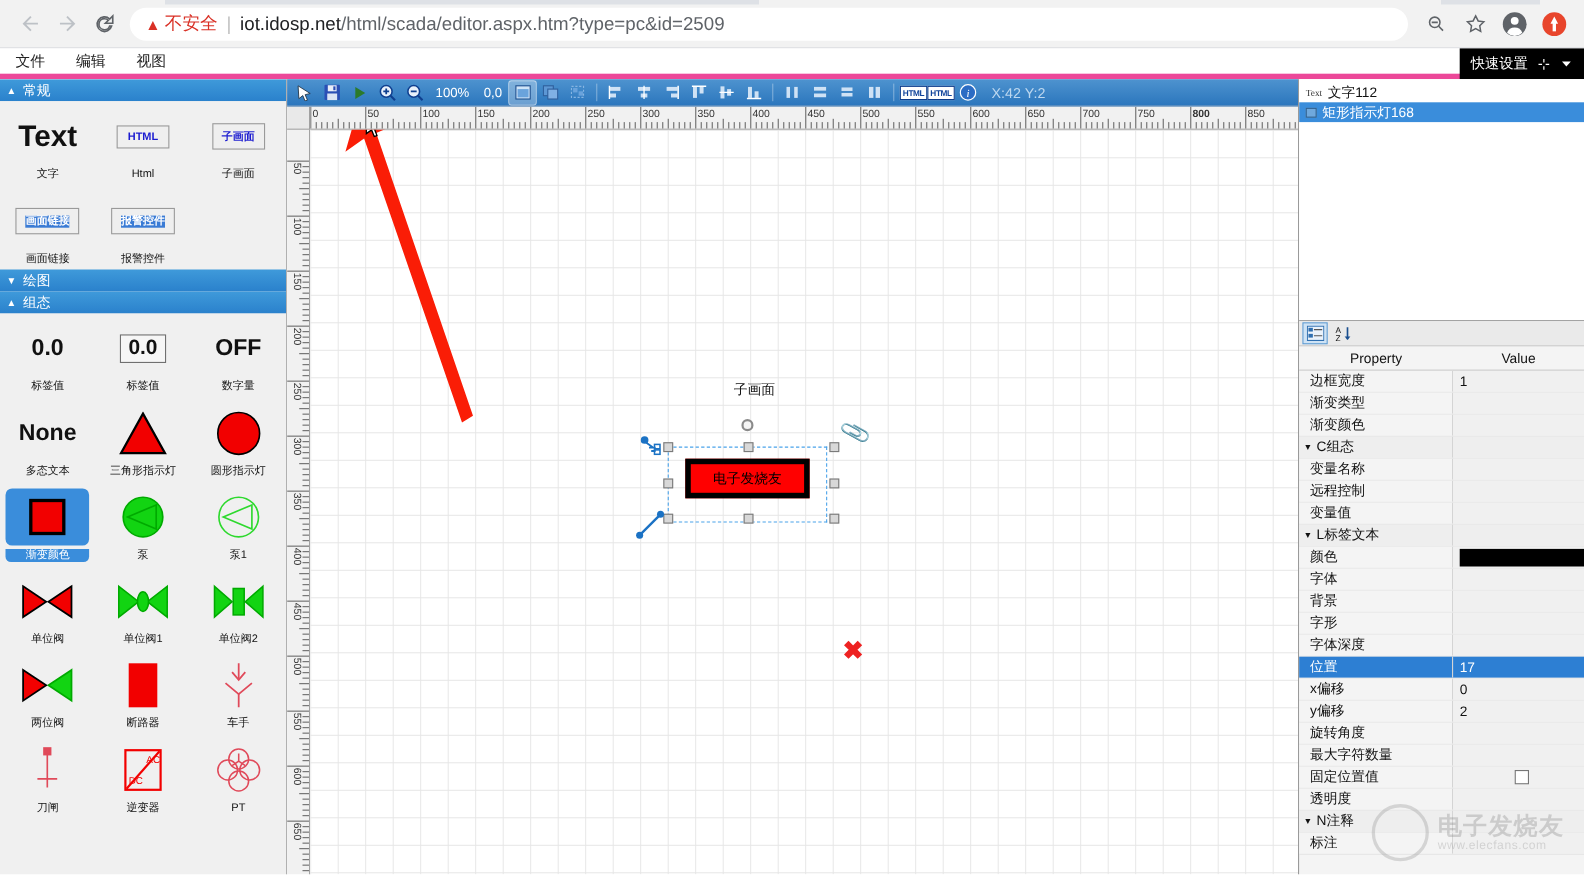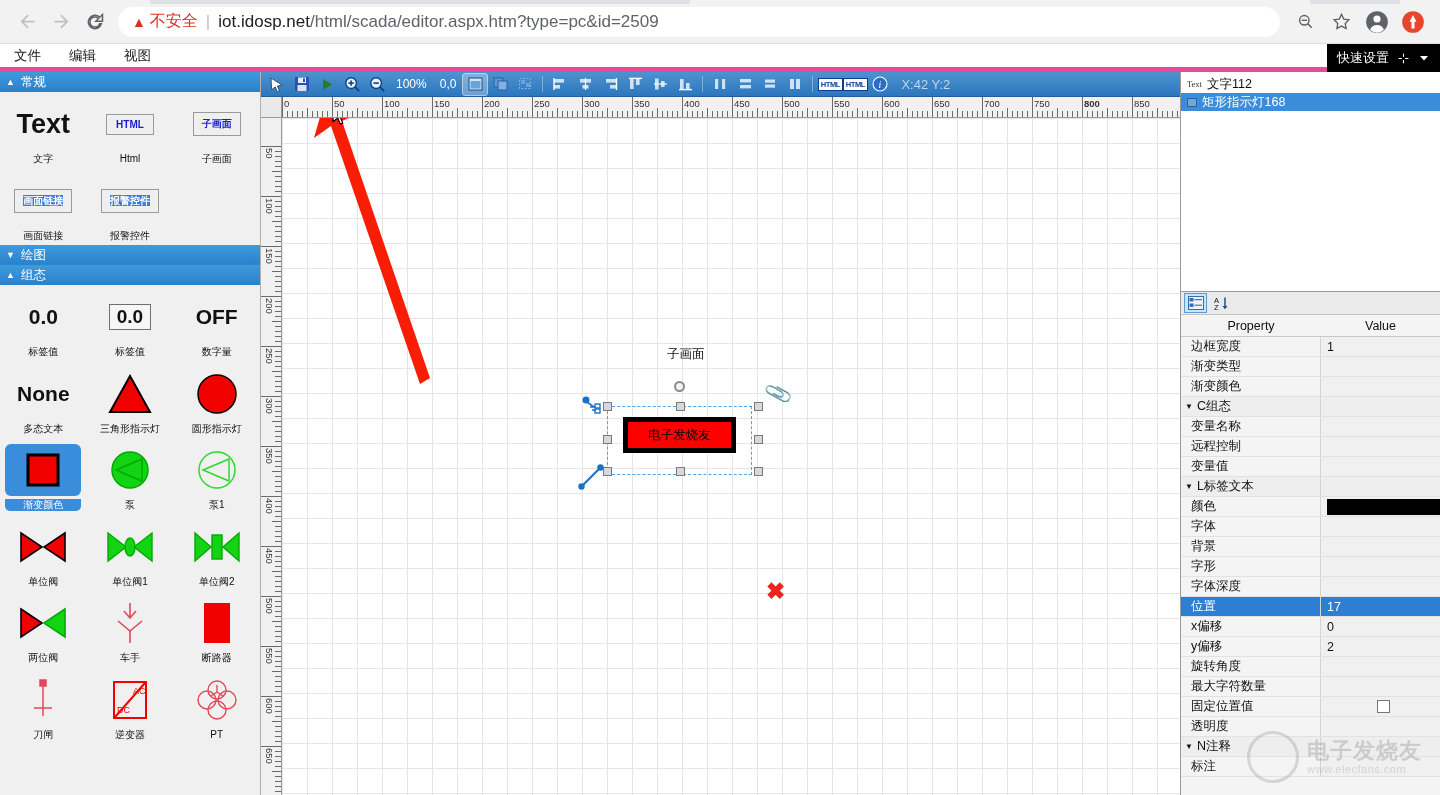--- a/index.html
+++ b/index.html
@@ -403,38 +403,38 @@
           <div class="pal-ico">
             <svg width="50" height="34" viewBox="0 0 50 34">
               <path d="M3 3l21 14L3 31z" fill="#f20000" stroke="#000" stroke-width="1.6"></path>
               <path d="M47 3L26 17l21 14z" fill="#12d412" stroke="#0a0" stroke-width="1.6"></path>
               </svg>
             </div>
           <div class="pal-label">两位阀</div>
         </div>
         <div class="pal-cell">
           <div class="pal-ico">
+            <svg width="34" height="46" viewBox="0 0 34 46">
+                <rect x="4" y="3" width="26" height="40" fill="#f20000"></rect>
+              </svg>
+            </div>
+          <div class="pal-label">断路器</div>
+        </div>
+        <div class="pal-cell">
+          <div class="pal-ico">
             <svg width="42" height="44" viewBox="0 0 42 44">
                 <g stroke="#e04a5a" stroke-width="1.6" fill="none">
               <line x1="21" y1="2" x2="21" y2="16"></line>
                   <path d="M15 10l6 7 6-7"></path>
                   <path d="M9 20l12 10 12-10"></path>
               <line x1="21" y1="30" x2="21" y2="42"></line>
                 </g>
               </svg>
             </div>
           <div class="pal-label">车手</div>
-        </div>
-        <div class="pal-cell">
-          <div class="pal-ico">
-            <svg width="34" height="46" viewBox="0 0 34 46">
-                <rect x="4" y="3" width="26" height="40" fill="#f20000"></rect>
-              </svg>
-            </div>
-          <div class="pal-label">断路器</div>
         </div>
 
         <div class="pal-cell">
           <div class="pal-ico">
             <svg width="30" height="48" viewBox="0 0 30 48">
                 <g stroke="#e04a5a" stroke-width="1.5" fill="none">
               <rect x="12" y="4" width="6" height="6" fill="#e04a5a"></rect>
               <line x1="15" y1="10" x2="15" y2="40"></line>
                   <line x1="6" y1="32" x2="24" y2="32"></line>
                 </g>

